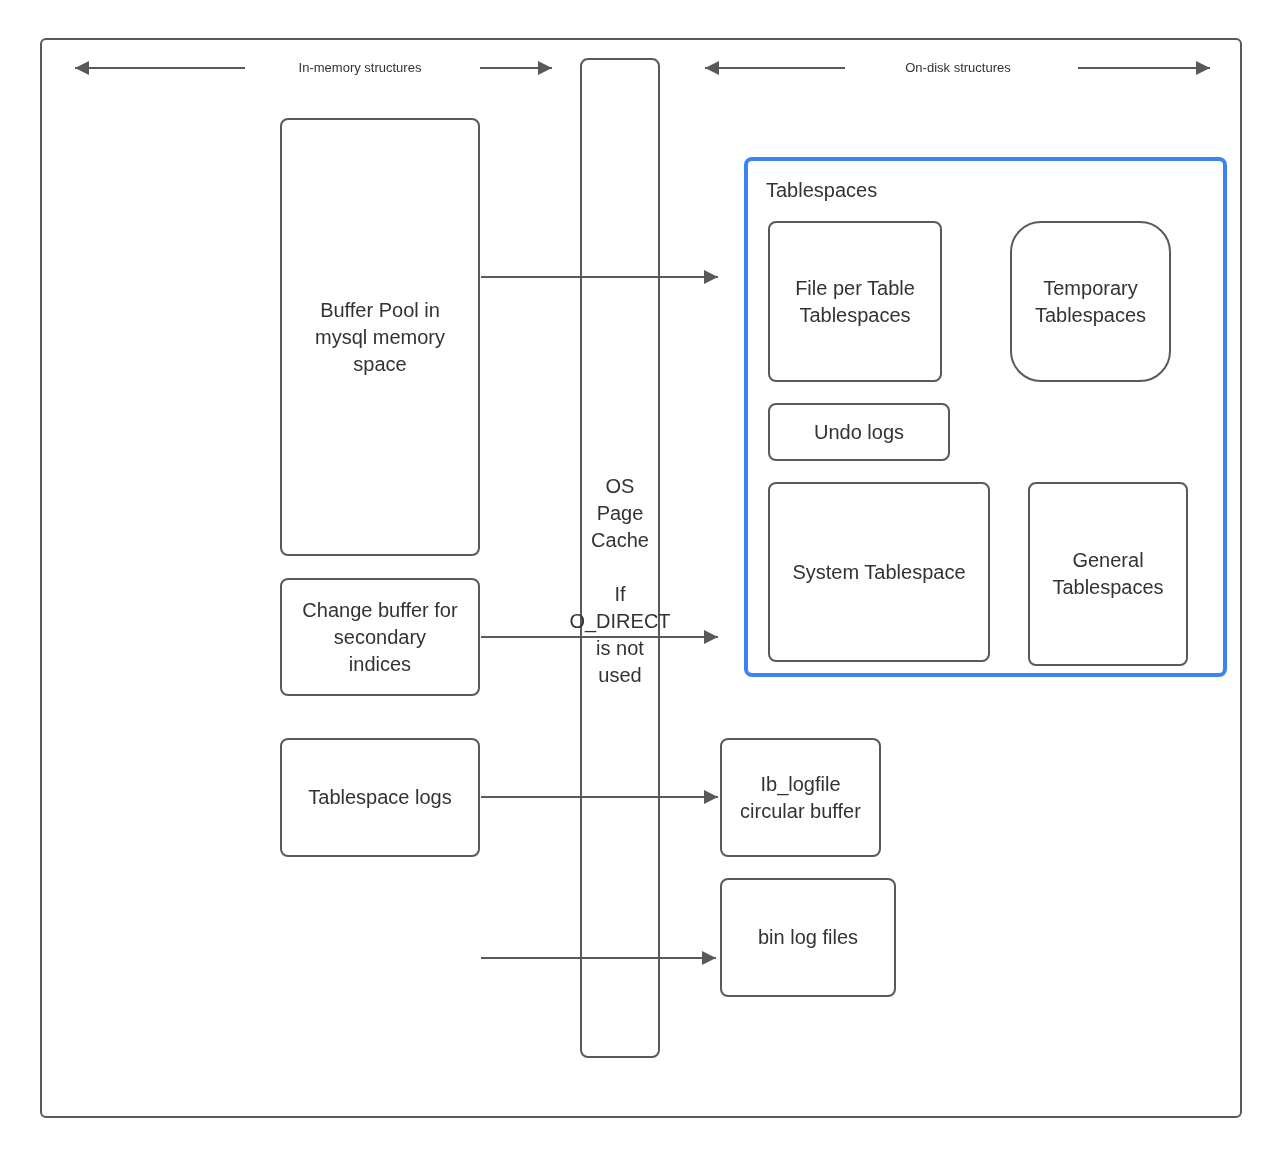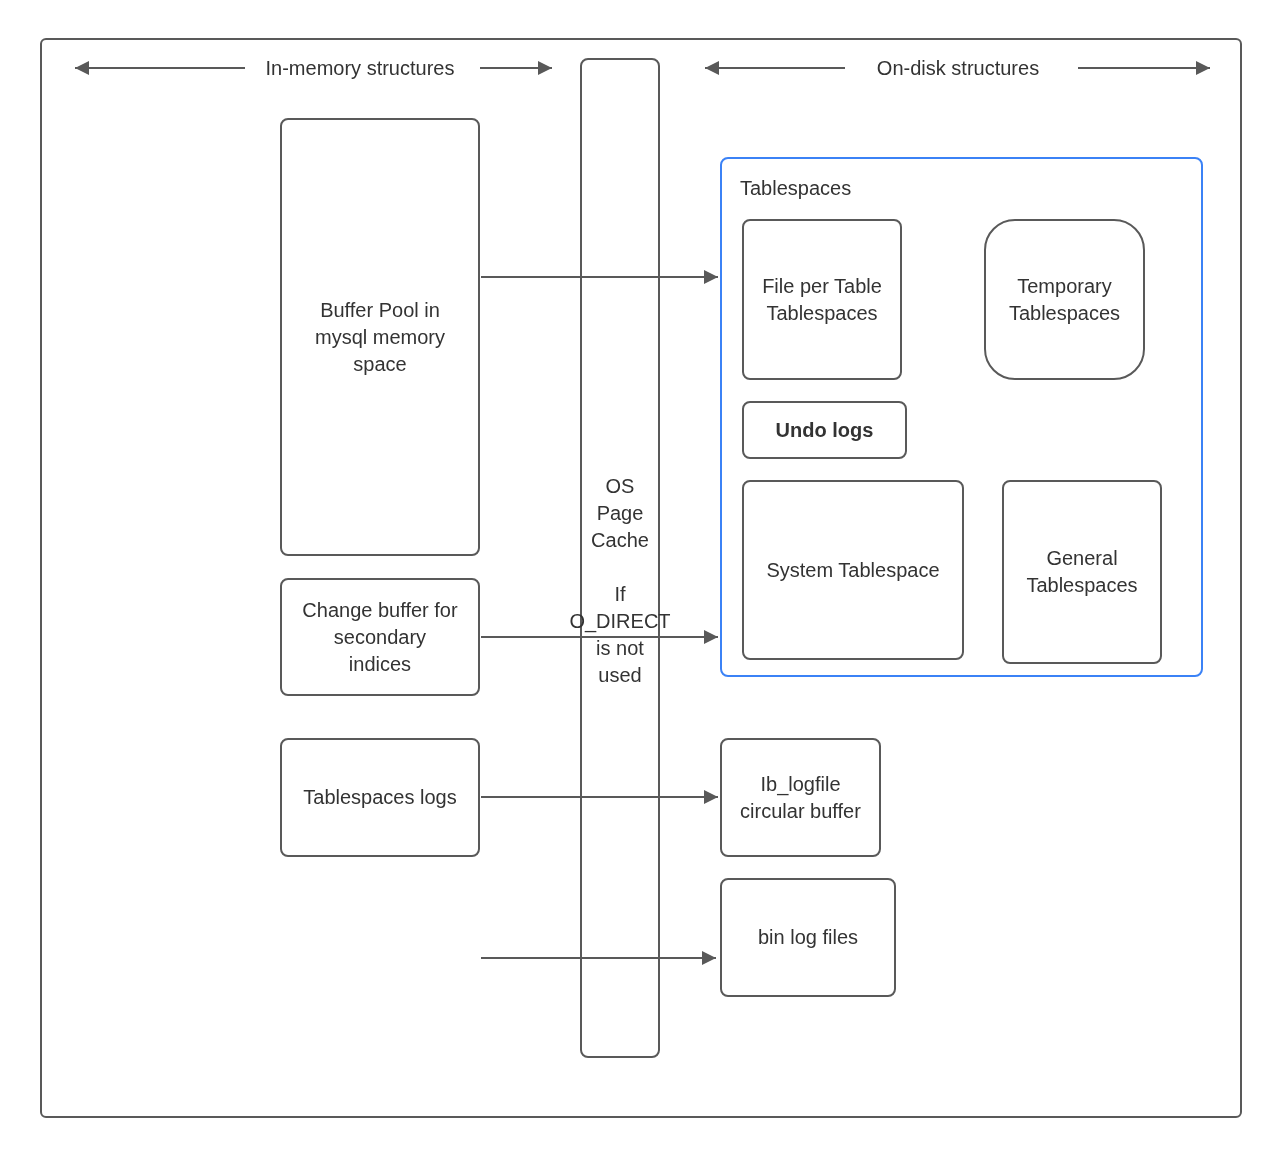--- a/index.html
+++ b/index.html
@@ -29,53 +29,53 @@
     display: flex;
     align-items: center;
     justify-content: center;
     text-align: center;
     font-size: 20px;
     line-height: 27px;
   }
   .label { white-space: pre-line; }
   .hdr-label {
     position: absolute;
-    font-size: 20px;
+    font-size: 13px;
     line-height: 26px;
     text-align: center;
     width: 220px;
   }
   .hdr-in-memory { left: 250px; top: 55px; }
   .hdr-on-disk  { left: 848px; top: 55px; }
 
   .ahi              { left: 100px; top: 158px; width: 80px;  height: 840px; }
   .buffer-pool      { left: 280px; top: 118px; width: 200px; height: 438px; }
   .change-buffer    { left: 280px; top: 578px; width: 200px; height: 118px; }
   .transaction-logs { left: 280px; top: 738px; width: 200px; height: 119px; }
   .replication-logs { left: 280px; top: 898px; width: 200px; height: 121px; }
   .os-cache         { left: 580px; top: 58px;  width: 80px;  height: 1000px; padding-top: 45px; }
 
   .tablespaces {
     position: absolute;
-    left: 720px; top: 157px;
+    left: 744px; top: 157px;
     width: 483px; height: 520px;
-    border: 2px solid #3b82f6;
+    border: 4px solid #3b82f6;
     border-radius: 8px;
     box-sizing: border-box;
     background: #ffffff;
   }
   .ts-title {
     position: absolute;
     left: 18px; top: 16px;
     font-size: 20px;
     line-height: 26px;
   }
-  .file-per-table { left: 20px;  top: 60px;  width: 160px; height: 161px; }
+  .file-per-table { left: 20px;  top: 60px;  width: 174px; height: 161px; }
   .temporary      { left: 262px; top: 60px;  width: 161px; height: 161px; border-radius: 31px; }
-  .undo-logs      { left: 20px;  top: 242px; width: 165px; height: 58px; font-weight: bold;  }
+  .undo-logs      { left: 20px;  top: 242px; width: 182px; height: 58px;  }
   .system         { left: 20px;  top: 321px; width: 222px; height: 180px; }
   .general        { left: 280px; top: 321px; width: 160px; height: 184px; }
 
   .ib-logfile { left: 720px; top: 738px; width: 161px; height: 119px; }
   .bin-log    { left: 720px; top: 878px; width: 176px; height: 119px; }
 
   .arrow-layer {
     position: absolute;
     left: 0; top: 0;
     width: 1280px; height: 1160px;
@@ -100,21 +100,21 @@
 space</span>
   </div>
 
   <div class="box change-buffer">
     <span class="label">Change buffer for
 secondary
 indices</span>
   </div>
 
   <div class="box transaction-logs">
-    <span class="label">Tablespaces logs</span>
+    <span class="label">Tablespace logs</span>
   </div>
 
 
   <div class="box os-cache">
     <span class="label">OS
 Page
 Cache
 
 If
 O_DIRECT

